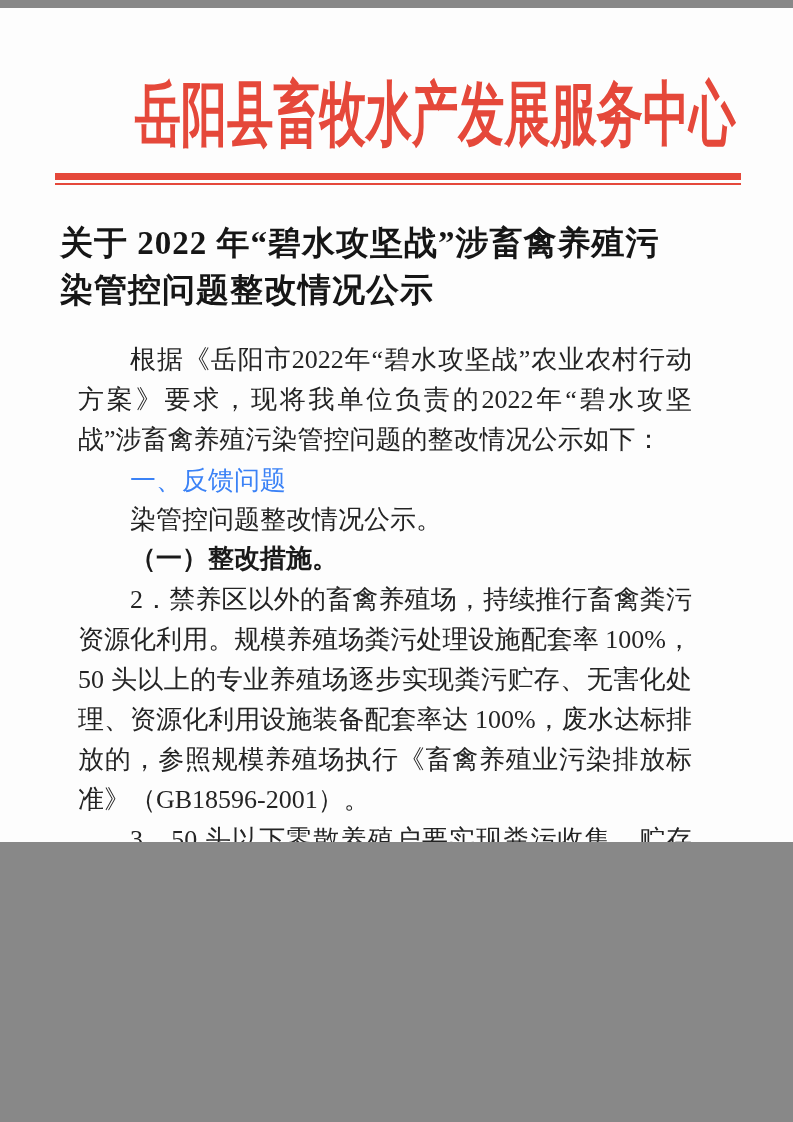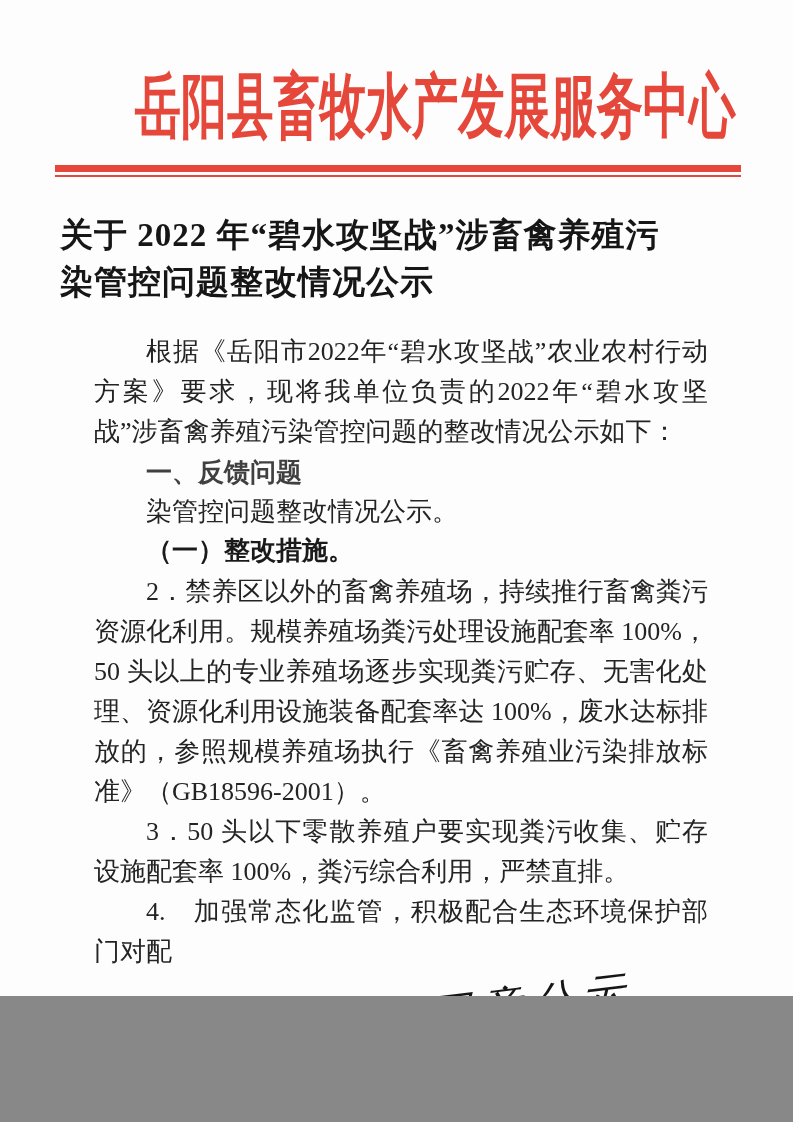--- a/index.html
+++ b/index.html
@@ -3,22 +3,22 @@
 <meta charset="utf-8">
 <style>
   html, body {
     margin: 0;
     padding: 0;
     background: #888;
   }
   .page {
     position: relative;
     width: 793px;
-    height: 996px;
-    margin: 0 auto;
+    height: 834px;
+    margin: 8px auto;
     background: #fdfdfd;
     overflow: hidden;
     font-family: "Liberation Serif", serif;
   }
 
   
   .org-name {
     position: absolute;
     top: 60px;
     left: 0;
@@ -55,30 +55,30 @@
     line-height: 47px;
     letter-spacing: 1px;
     color: #161616;
     font-family: "Liberation Serif", serif;
   }
 
   
   .body-text {
     position: absolute;
     top: 332px;
-    left: 94px;
+    left: 78px;
     width: 614px;
     font-size: 26px;
     line-height: 40px;
     color: #242424;
     text-align: justify;
   }
   .body-text p { margin: 0; text-indent: 52px; }
   .p-para  { font-family: "Liberation Serif", serif; }
-  .p-head  { font-family: "Liberation Sans", sans-serif; font-weight: 700; color: #404040; }
+  .p-head  { font-family: "Liberation Sans", sans-serif; font-weight: 400; color: #3b82f6; }
   .p-sub   { font-family: Liberation Mono, monospace; font-weight: 700; color: #1a1a1a; }
   .p-plain { font-family: "Liberation Serif", serif; }
 
   
   .footer-sep {
     position: absolute;
     top: 1028px;
     left: 58px;
     width: 680px;
     z-index: 1;

